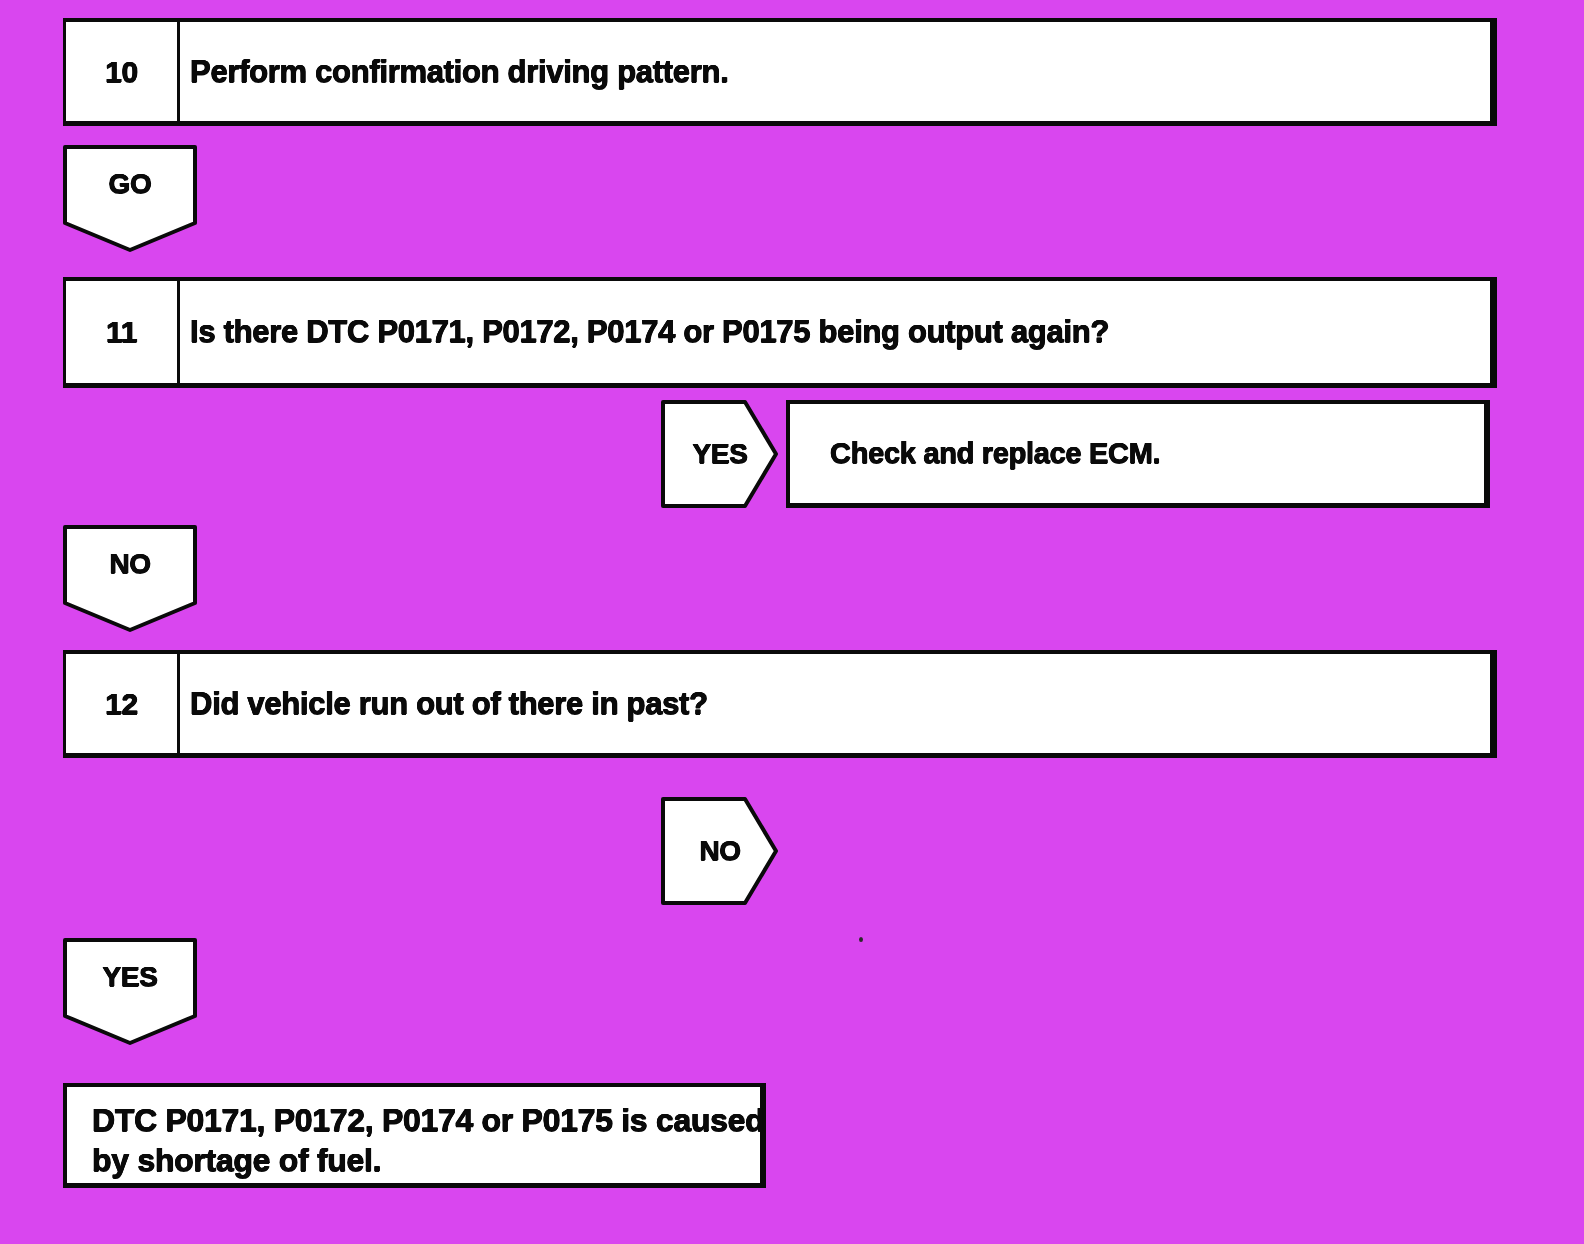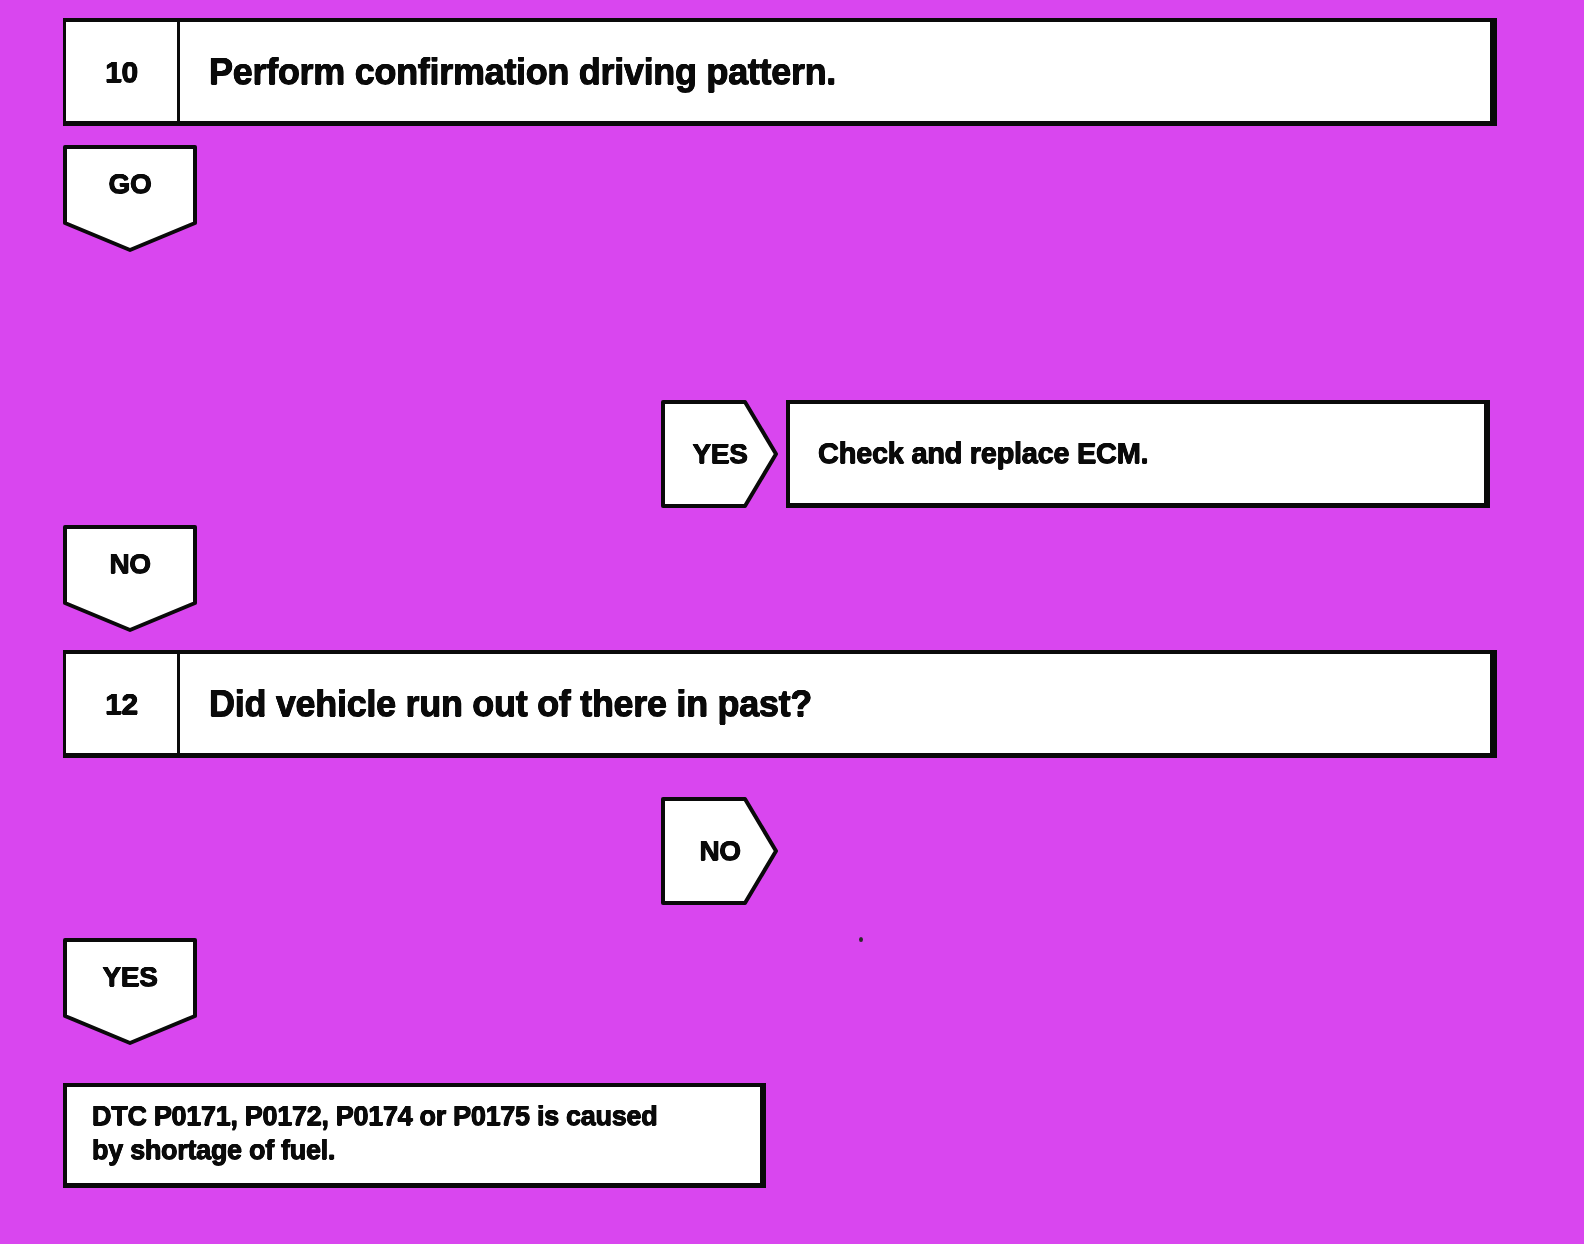--- a/index.html
+++ b/index.html
@@ -42,38 +42,38 @@
     display: flex;
     align-items: center;
     justify-content: center;
     font-size: 30px;
     flex: none;
   }
   .q-cell {
     flex: 1;
     display: flex;
     align-items: center;
-    padding-left: 29px;
-    font-size: 36px;
+    padding-left: 10px;
+    font-size: 31px;
     white-space: nowrap;
   }
   
   .result-box {
     position: absolute;
     left: 786px;
     width: 704px;
     height: 108px;
     background: #fff;
     border: 4px solid #0a0a0a;
     border-right-width: 6px;
     border-bottom-width: 5px;
     box-sizing: border-box;
     display: flex;
     align-items: center;
-    padding-left: 28px;
+    padding-left: 40px;
     font-size: 29px;
     white-space: nowrap;
   }
   
   .pent-down {
     position: absolute;
     left: 63px;
     width: 134px;
     height: 108px;
     text-decoration: underline;
@@ -114,21 +114,21 @@
     left: 63px;
     top: 1083px;
     width: 703px;
     height: 105px;
     background: #fff;
     border: 4px solid #0a0a0a;
     border-right-width: 6px;
     border-bottom-width: 5px;
     box-sizing: border-box;
     padding: 13px 11px 0 25px;
-    font-size: 27px;
+    font-size: 32px;
     line-height: 1.25;
     white-space: nowrap;
   }
   .scan-dot {
     position: absolute;
     left: 859px;
     top: 937px;
     width: 4px;
     height: 5px;
     background: #2a2a2a;
@@ -145,20 +145,24 @@
     <div class="q-cell fat">Perform confirmation driving pattern.</div>
   </div>
 
   <div class="pent-down" style="top:145px">
     <svg width="134" height="108" viewBox="0 0 134 108">
       <polygon points="2,2 132,2 132,78 67,105 2,78" fill="#ffffff" stroke="#0a0a0a" stroke-width="4" stroke-linejoin="round"></polygon>
     </svg>
     <div class="pent-label fat">GO</div>
   </div>
 
+  <div class="step-box" style="top:277px;height:111px">
+    <div class="num-cell fat">11</div>
+    <div class="q-cell fat">Is there DTC P0171, P0172, P0174 or P0175 being output again?</div>
+  </div>
 
   <div class="pent-right" style="top:400px">
     <svg width="118" height="108" viewBox="0 0 118 108">
       <polygon points="2,2 84,2 115,54 84,106 2,106" fill="#ffffff" stroke="#0a0a0a" stroke-width="4" stroke-linejoin="round"></polygon>
     </svg>
     <div class="pent-label fat">YES</div>
   </div>
 
   <div class="result-box fat" style="top:400px">Check and replace ECM.</div>
 

